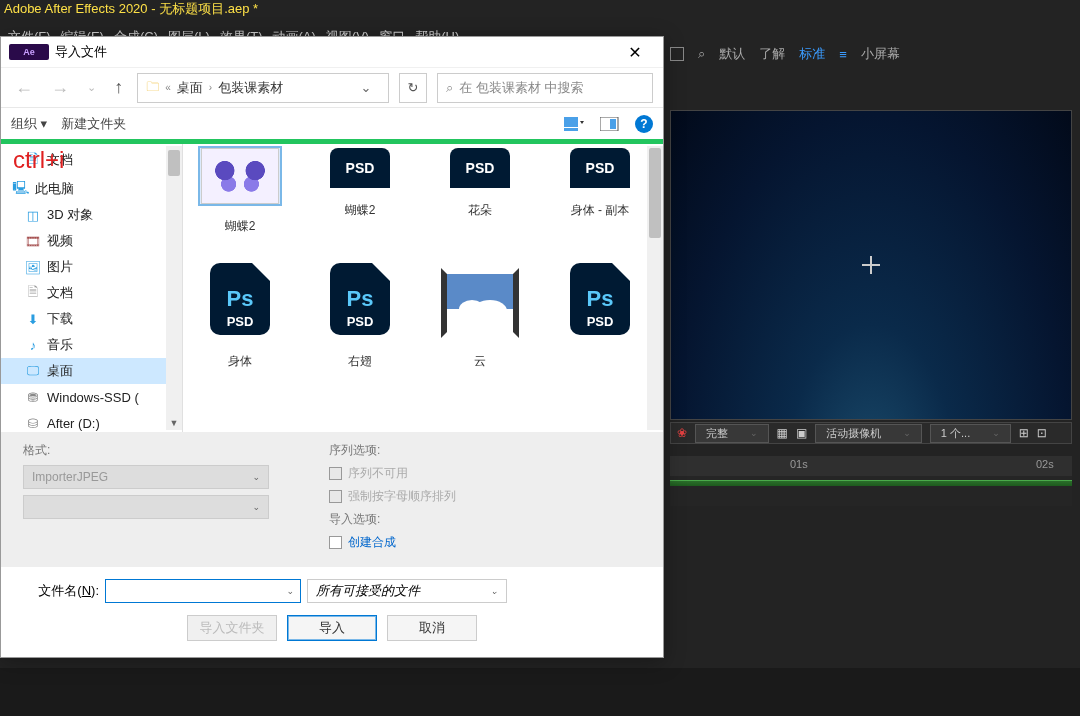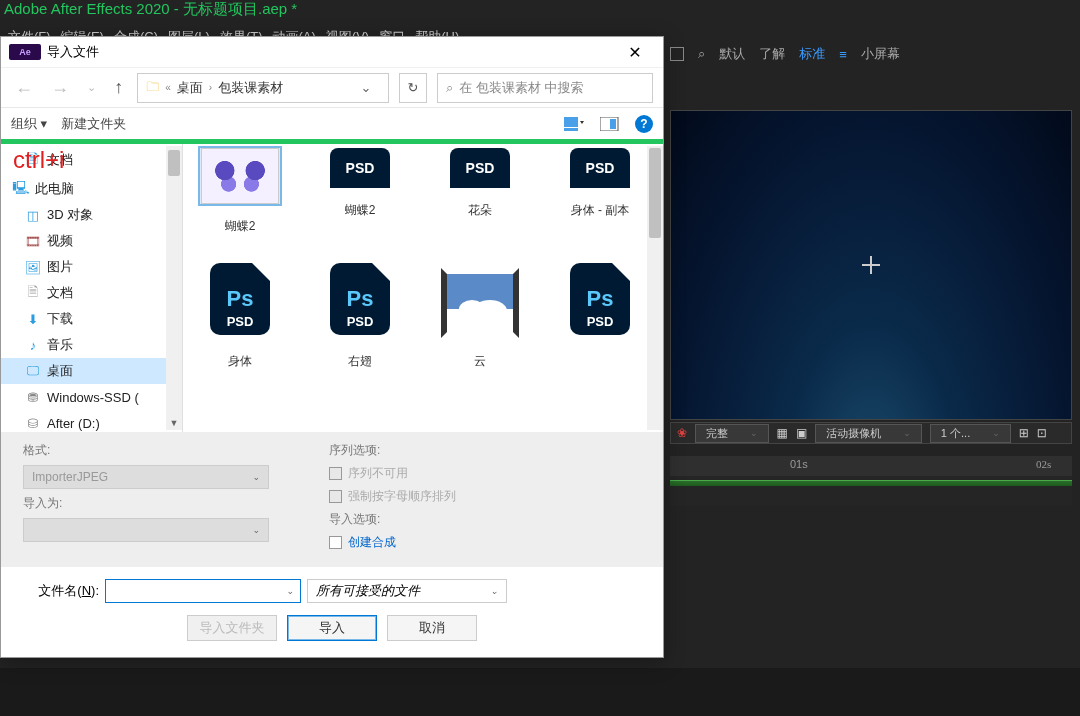--- a/index.html
+++ b/index.html
@@ -1,20 +1,20 @@
 <!DOCTYPE html>
 <html><head>
 <meta charset="utf-8">
 <style>
 * { margin: 0; padding: 0; box-sizing: border-box; font-family: "Microsoft YaHei", "Segoe UI", sans-serif; }
 body { width: 1080px; height: 716px; background: #1a1a1a; overflow: hidden; position: relative; }
 
 
 .ae-bg { position: absolute; inset: 0; background: #232323; }
-.ae-title { position: absolute; top: 0; left: 4px; color: #22c55e; font-size: 15px; }
+.ae-title { position: absolute; top: 0; left: 4px; color: #fde047; font-size: 13px; }
 .ae-menu { position: absolute; top: 26px; left: 0; display: flex; gap: 2px; color: #ccc; font-size: 13px; padding: 2px 4px; }
 .ae-menu span { padding: 0 4px; }
 .ae-topbar { position: absolute; top: 44px; left: 670px; right: 0; height: 20px; display: flex; align-items: center; gap: 14px; color: #aaa; font-size: 13px; }
 .ae-topbar .icon-sq { width: 14px; height: 14px; border: 1px solid #888; }
 .ae-topbar .active { color: #3b9cff; }
 .ae-viewport { position: absolute; top: 110px; left: 670px; right: 8px; height: 310px; background: radial-gradient(ellipse at 50% 120%, #1a4a6a 0%, #0a2a4a 30%, #051530 70%, #020a1a 100%); border: 1px solid #444; }
 .ae-viewport::before { content:""; position:absolute; inset:0; background-image: radial-gradient(circle, rgba(255,255,255,0.4) 0.5px, transparent 0.5px); background-size: 12px 12px; opacity:0.35; }
 .ae-anchor { position:absolute; top:50%; left:50%; width:18px; height:18px; transform:translate(-50%,-50%); }
 .ae-anchor::before,.ae-anchor::after{content:"";position:absolute;background:#ccc;}
 .ae-anchor::before{left:8px;top:0;width:2px;height:18px;}
@@ -23,21 +23,21 @@
 .ae-bottombar .dd { background: #383838; padding: 1px 10px; border: 1px solid #555; font-size: 11px; display:flex; align-items:center; gap:22px; }
 .ae-timeline { position: absolute; top: 456px; left: 670px; right: 8px; height: 50px; background: #252525; }
 .ae-timeline-ruler { height: 20px; background: #2f2f2f; display: flex; color: #999; font-size: 11px; position:relative; }
 .ae-timeline-ruler span { position:absolute; top:2px; }
 .ae-timeline-track { height: 6px; background: linear-gradient(#2a6e2a,#1e5a1e); border-top:1px solid #4aaa4a; margin-top:4px; }
 .ae-footer { position:absolute; left:0; right:0; bottom:0; height:48px; background:#1a1a1a; }
 
 
 .dialog { position: absolute; top: 36px; left: 0; width: 664px; height: 622px; background: #fff; border: 1px solid #999; box-shadow: 0 4px 20px rgba(0,0,0,0.3); display: flex; flex-direction: column; }
 .dlg-title { height: 30px; display: flex; align-items: center; padding: 0 8px; font-size: 13px; }
-.dlg-title .ae-icon { width: 32px; height: 16px; background: #2a0a4a; color: #c9a0ff; font-size: 9px; font-weight: bold; display: flex; align-items: center; justify-content: center; border-radius: 2px; margin-right: 6px; }
+.dlg-title .ae-icon { width: 40px; height: 16px; background: #2a0a4a; color: #c9a0ff; font-size: 9px; font-weight: bold; display: flex; align-items: center; justify-content: center; border-radius: 2px; margin-right: 6px; }
 .dlg-title .close { margin-left: auto; width: 40px; text-align: center; font-size: 16px; cursor: pointer; }
 .dlg-nav { height: 40px; display: flex; align-items: center; padding: 0 10px; gap: 10px; border-top: 1px solid #f0f0f0; font-size: 13px; }
 .dlg-nav .arrow { color: #bbb; font-size: 18px; padding: 0 4px; }
 .dlg-nav .arrow.active { color: #555; }
 .dlg-nav .crumb { flex: 1; height: 30px; border: 1px solid #ccc; display: flex; align-items: center; padding: 0 8px; gap: 4px; color: #333; }
 .dlg-nav .folder-icon { color: #f0c040; }
 .dlg-nav .sep { color: #888; font-size: 10px; padding: 0 2px; }
 .dlg-nav .crumb-dd { width: 28px; text-align: center; color: #666; }
 .dlg-nav .refresh { width: 28px; height: 30px; border: 1px solid #ccc; display: flex; align-items: center; justify-content: center; color: #555; }
 .dlg-nav .search { width: 216px; height: 30px; border: 1px solid #ccc; display: flex; align-items: center; padding: 0 8px; color: #888; gap: 6px; }
@@ -147,21 +147,21 @@
     <div class="dd">
         <span>1 个...</span>
         <span class="chev">⌄</span>
       </div>
     <span>⊞</span>
     <span>⊡</span>
   </div>
   <div class="ae-timeline">
     <div class="ae-timeline-ruler">
       <span style="left:120px;">01s</span>
-      <span style="left:366px;font-family:Liberation Serif, serif;">02s</span>
+      <span style="left:366px;">02s</span>
     </div>
     <div class="ae-timeline-track"></div>
   </div>
   <div class="ae-footer"></div>
 </div>
 
 <div class="dialog">
   <div class="dlg-title">
     <div class="ae-icon">Ae</div>
     <span>导入文件</span>
@@ -334,21 +334,20 @@
   </div>
 
   <div class="dlg-options">
     <div class="opt-row">
       <div class="opt-col">
         <div class="opt-label">格式:</div>
         <div class="opt-select disabled">
             <span>ImporterJPEG</span>
             <span class="chev">⌄</span>
           </div>
-        <div class="opt-label">导入为:</div>
         <div class="opt-select disabled">
             <span></span>
             <span class="chev">⌄</span>
           </div>
       </div>
       <div class="opt-col">
         <div class="opt-label">序列选项:</div>
         <div class="chk disabled">
             <div class="box"></div>
             <span>序列不可用</span>

